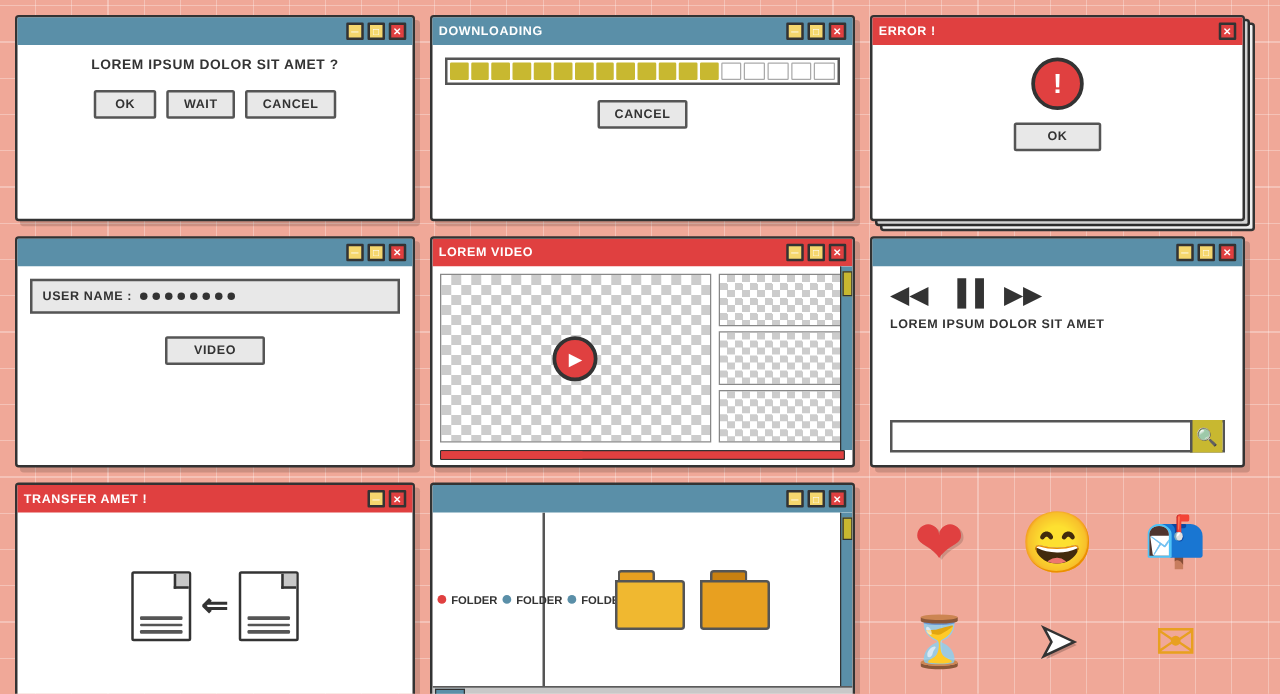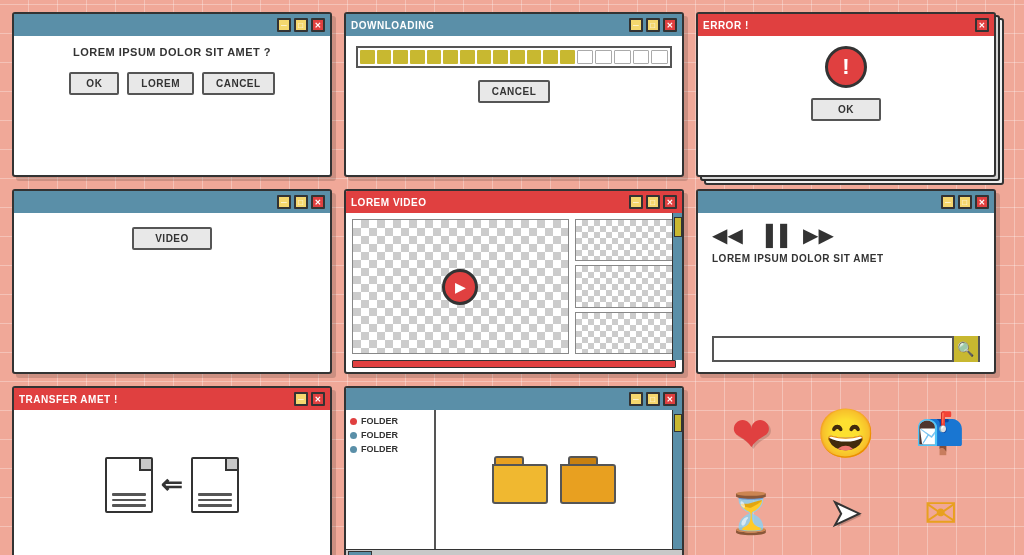--- a/index.html
+++ b/index.html
@@ -297,21 +297,21 @@
     .file-body {
       display: flex;
       flex: 1;
       overflow: hidden;
     }
     .file-sidebar {
       width: 90px;
       border-right: 2px solid #555;
       padding: 6px 4px;
       display: flex;
-      flex-direction: column;
+      flex-direction: row;
       gap: 4px;
     }
     .file-sidebar-item {
       display: flex;
       align-items: center;
       gap: 4px;
       font-size: 9px;
       font-weight: bold;
       color: #333;
     }
@@ -369,21 +369,21 @@
     <div class="window-controls">
       <div class="wc-btn">─</div>
       <div class="wc-btn">□</div>
       <div class="wc-btn close">✕</div>
     </div>
   </div>
   <div class="window-body">
     <div class="dialog-text">LOREM IPSUM DOLOR SIT AMET ?</div>
     <div class="dialog-buttons">
       <button class="win-btn">OK</button>
-      <button class="win-btn">LOREM</button>
+      <button class="win-btn">WAIT</button>
       <button class="win-btn">CANCEL</button>
     </div>
   </div>
 </div>
 
 <div class="window" style="grid-column:2; grid-row:1;">
   <div class="window-title-bar title-bar-blue">
     <span>DOWNLOADING</span>
     <div class="window-controls">
       <div class="wc-btn">─</div>
@@ -442,20 +442,33 @@
 <div class="window" style="grid-column:1; grid-row:2;">
   <div class="window-title-bar title-bar-blue">
     <span></span>
     <div class="window-controls">
       <div class="wc-btn">─</div>
       <div class="wc-btn">□</div>
       <div class="wc-btn close">✕</div>
     </div>
   </div>
   <div class="window-body" style="gap:6px;">
+    <div class="login-field">
+      <span class="login-label">USER NAME :</span>
+      <div class="dots-row">
+        <div class="dot"></div>
+        <div class="dot"></div>
+        <div class="dot"></div>
+        <div class="dot"></div>
+        <div class="dot"></div>
+        <div class="dot"></div>
+        <div class="dot"></div>
+        <div class="dot"></div>
+      </div>
+    </div>
     <button class="win-btn" style="margin-top:4px; min-width:80px;">VIDEO</button>
   </div>
 </div>
 
 <div class="window" style="grid-column:2; grid-row:2; overflow:hidden;">
   <div class="window-title-bar title-bar-red">
     <span>LOREM VIDEO</span>
     <div class="window-controls">
       <div class="wc-btn">─</div>
       <div class="wc-btn">□</div>

